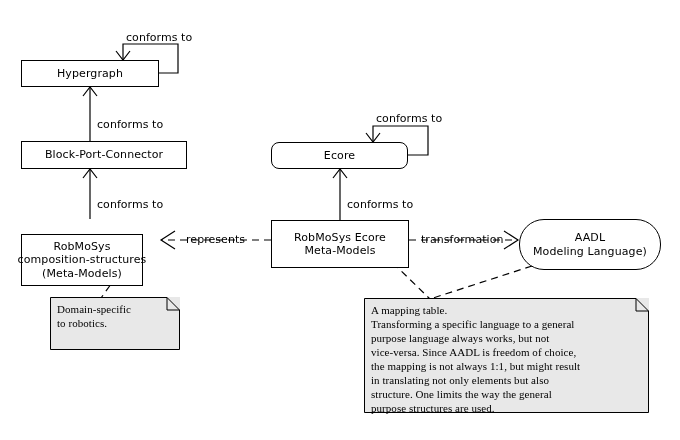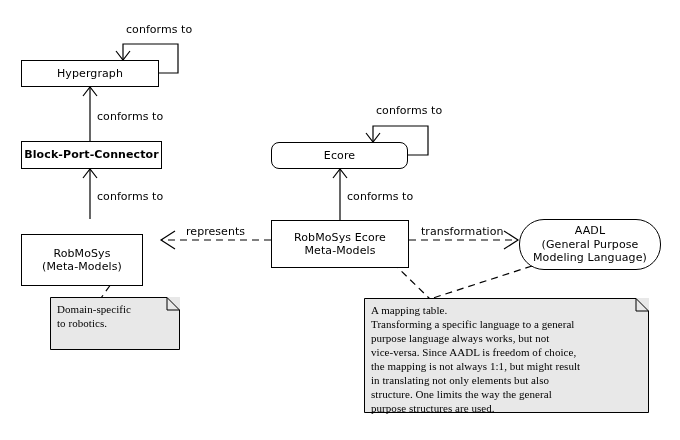--- a/index.html
+++ b/index.html
@@ -66,20 +66,21 @@
     font-family: Liberation Serif, serif;
   }
   .edge-label {
     position: absolute;
     font-size: 11px;
     line-height: 13px;
     color: #000000;
     white-space: nowrap;
     background: transparent;
     letter-spacing: 0.05px;
+    margin-top: 8px;
   }
 </style>
 </head>
 <body>
 
 <div id="canvas">
 
   <svg id="diagram-svg" viewBox="0 0 680 440" xmlns="http://www.w3.org/2000/svg">
     <defs></defs>
 
@@ -125,41 +126,41 @@
     <g>
       <path d="M 393,263 L 430,299" fill="none" stroke="#000" stroke-width="1.2" stroke-dasharray="7,5"></path>
       <path d="M 532,266 L 430,299" fill="none" stroke="#000" stroke-width="1.2" stroke-dasharray="7,5"></path>
     </g>
   </svg>
 
   <div class="node-box" style="left:21px; top:60px; width:138px; height:27px;">
     <span class="node-line">Hypergraph</span>
   </div>
 
-  <div class="node-box" style="left:21px; top:141px; width:141px; height:28px;font-weight:bold;">
+  <div class="node-box" style="left:21px; top:141px; width:166px; height:28px;">
     <span class="node-line">Block-Port-Connector</span>
   </div>
 
   <div class="node-box" style="left:21px; top:234px; width:122px; height:52px;">
     <span class="node-line">RobMoSys</span>
+    <span class="node-line">composition-structures</span>
     <span class="node-line">(Meta-Models)</span>
   </div>
 
   <div class="node-box" style="left:271px; top:142px; width:137px; height:27px;border-radius:8px;">
     <span class="node-line">Ecore</span>
   </div>
 
   <div class="node-box" style="left:271px; top:220px; width:138px; height:48px;">
     <span class="node-line">RobMoSys Ecore</span>
     <span class="node-line">Meta-Models</span>
   </div>
 
   <div class="node-box" style="left:519px; top:219px; width:142px; height:51px;border-radius:25px;">
     <span class="node-line">AADL</span>
-    <span class="node-line">(General Purpose</span>
     <span class="node-line">Modeling Language)</span>
   </div>
 
   <div class="edge-label" style="left:126px; top:23px;">conforms to</div>
 
   <div class="edge-label" style="left:97px; top:110px;">conforms to</div>
 
   <div class="edge-label" style="left:97px; top:190px;">conforms to</div>
 
   <div class="edge-label" style="left:376px; top:104px;">conforms to</div>

